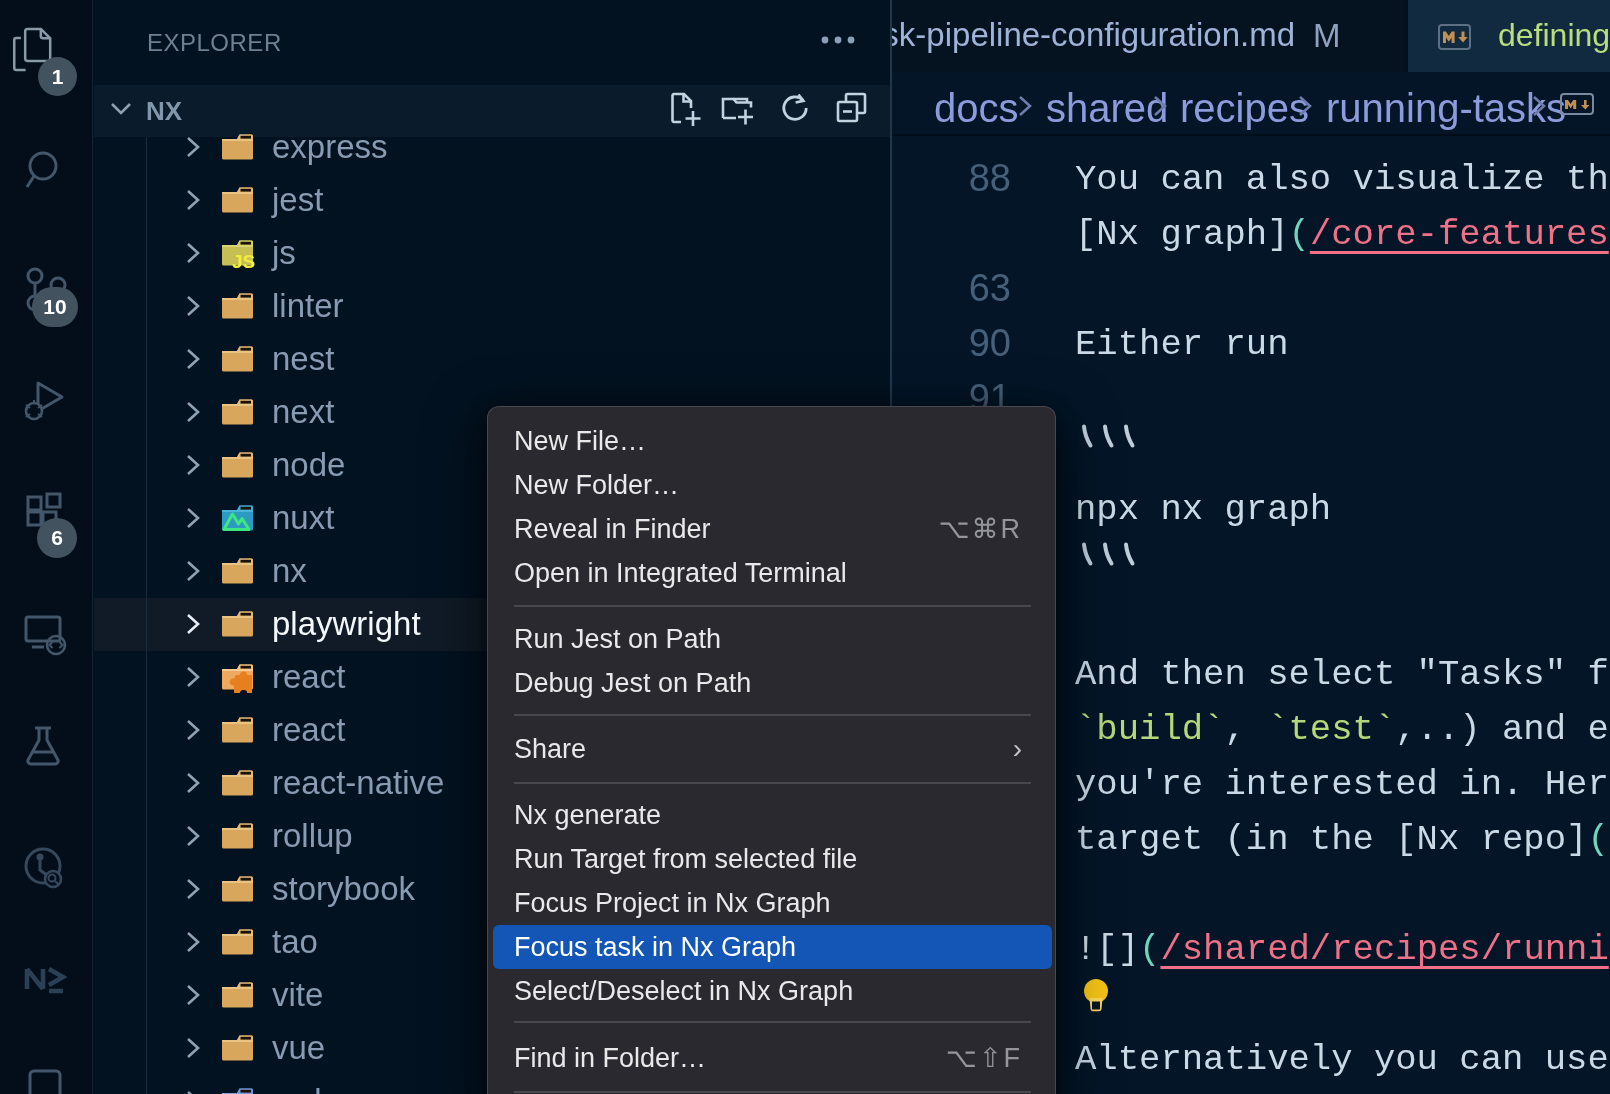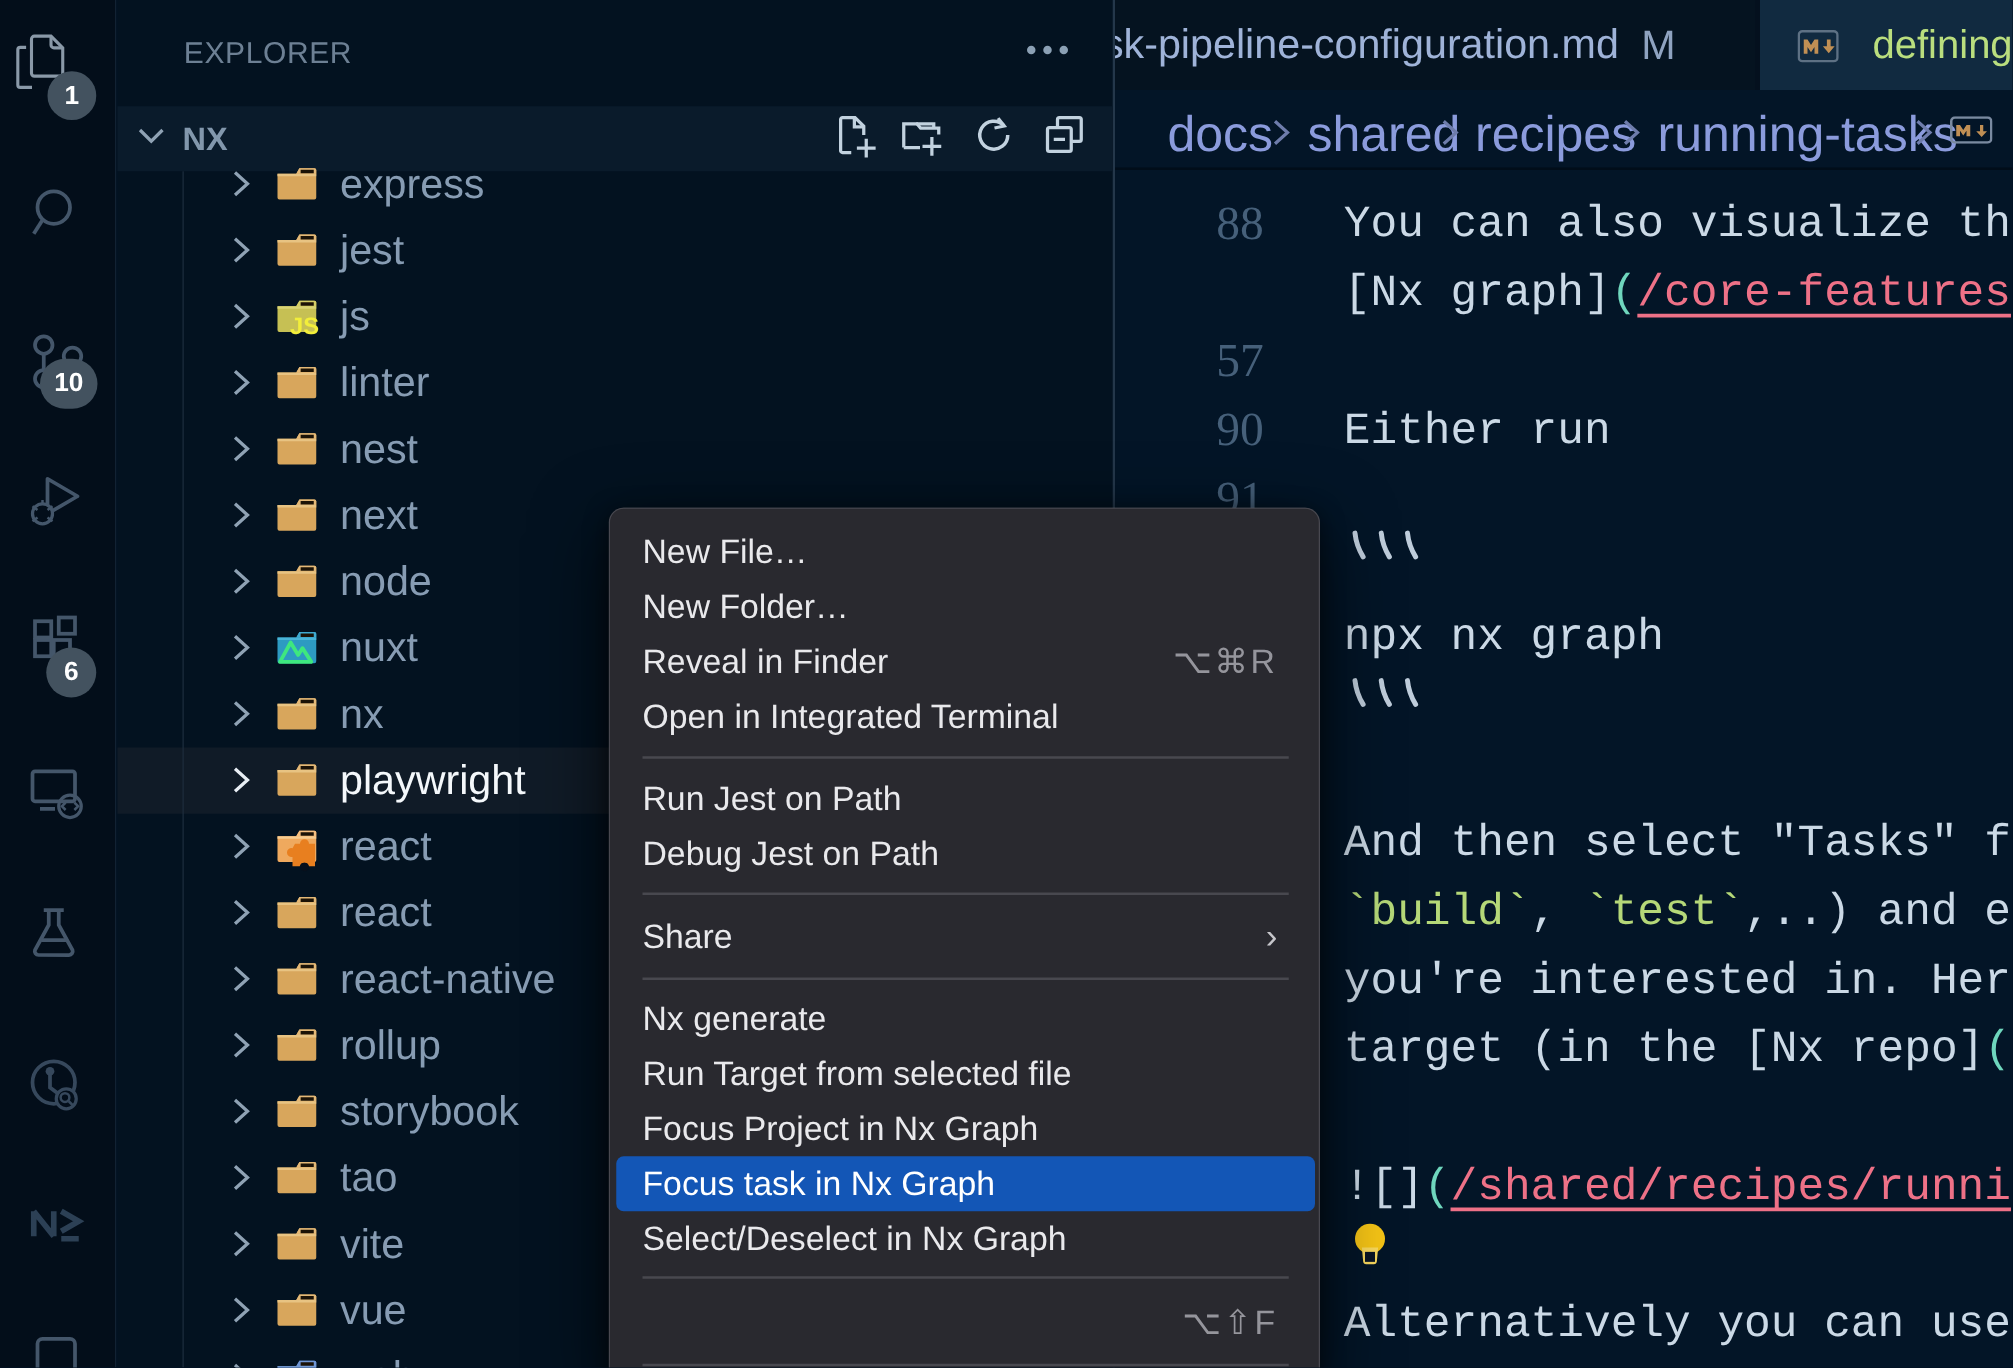--- a/index.html
+++ b/index.html
@@ -32,21 +32,21 @@
   #tab1 { position:absolute; left:0; top:0; width:512px; height:72px; background:#051320; overflow:hidden; }
   #tab1 .lbl { position:absolute; left:-28px; top:16px; font-size:33px; color:#9fb3d8; white-space:pre; }
   #tab1 .mod { position:absolute; left:421px; top:17px; font-size:33px; color:#8fa3c0; }
   #tab2 { position:absolute; left:516px; top:0; width:204px; height:72px; background:#112a40; }
   #tab2 .lbl { position:absolute; left:90px; top:17px; font-size:32px; color:#bade7e; white-space:pre; }
   #crumbs { position:absolute; left:0; top:72px; width:720px; height:62px; background:#031527; }
   .crumb { position:absolute; top:14px; font-size:40px; color:#8b9bdc; white-space:pre; }
   #shadowline { position:absolute; left:0; top:134px; width:720px; height:2px; background:rgba(0,0,0,.35); }
 
   .cl { position:absolute; font-family:"Liberation Mono", monospace; font-size:35.6px; white-space:pre; color:#cbd9e6; }
-  .ln { position:absolute; font-family:Liberation Serif, serif; font-size:38px; color:#46607a; text-align:right; width:62px; }
+  .ln { position:absolute; font-family:Liberation Sans, sans-serif; font-size:38px; color:#46607a; text-align:right; width:62px; }
   .pink { color:#ee7187; text-decoration:underline; text-underline-offset:7px; text-decoration-skip-ink:none; text-decoration-thickness:2.5px; }
   .grn { color:#6fd6bd; }
   .lime { color:#b5d878; }
 
   
   #menu { left:487px; top:406px; width:569px; height:700px; background:#29292f;
           border:1px solid rgba(120,120,130,.4); border-radius:12px;
           box-shadow:0 18px 60px rgba(0,0,0,.65), 0 4px 18px rgba(0,0,0,.5); }
   .mi { position:absolute; left:26px; height:44px; display:flex; align-items:center;
         font-size:27px; color:#e9e9ec; white-space:pre; }
@@ -97,21 +97,21 @@
 <rect x="1" y="1" width="32" height="20" rx="3" fill="none" stroke="#7a8aa0" stroke-width="2"></rect>
 <path d="M5 16 V7 h3 l2.6 4 L13.2 7 h3 v9 h-3 v-4.4 L10.6 15.4 8 11.6 V16 Z" fill="#c08f54"></path>
 <path d="M24 7 v5 h-3 l4.3 4.6 L29.6 12 h-3 V7 Z" fill="#c08f54"></path>
 </svg>
 </div>
     <div id="shadowline"></div>
     <div id="code">
 <div class="ln" style="left:57px;top:156.5px">88</div>
 <div class="cl" style="left:183px;top:158.5px">You can also visualize the</div>
 <div class="cl" style="left:183px;top:213.5px">[Nx graph]<span class="grn">(</span><span class="pink">/core-features</span></div>
-<div class="ln" style="left:57px;top:266.5px">57</div>
+<div class="ln" style="left:57px;top:266.5px">63</div>
 <div class="ln" style="left:57px;top:321.5px">90</div>
 <div class="cl" style="left:183px;top:323.5px">Either run</div>
 <div class="ln" style="left:57px;top:376.5px">91</div>
 <svg style="position:absolute;left:187px;top:424px" width="70" height="30" viewBox="0 0 70 30">
 <path d="M5 2.5 q1 10 6.5 19 M26 2.5 q1 10 6.5 19 M47 2.5 q1 10 6.5 19" fill="none" stroke="#bfcddb" stroke-width="4" stroke-linecap="round"></path>
 </svg>
 <div class="cl" style="left:183px;top:488.5px">npx nx graph</div>
 <svg style="position:absolute;left:187px;top:542px" width="70" height="30" viewBox="0 0 70 30">
 <path d="M5 2.5 q1 10 6.5 19 M26 2.5 q1 10 6.5 19 M47 2.5 q1 10 6.5 19" fill="none" stroke="#bfcddb" stroke-width="4" stroke-linecap="round"></path>
 </svg>
@@ -469,17 +469,18 @@
 <div class="msep" style="top:307px"></div>
 <div class="mi" style="top:320px">Share</div>
 <div class="sharr" style="top:320px">›</div>
 <div class="msep" style="top:375px"></div>
 <div class="mi" style="top:386px">Nx generate</div>
 <div class="mi" style="top:430px">Run Target from selected file</div>
 <div class="mi" style="top:474px">Focus Project in Nx Graph</div>
 <div class="mi white" style="top:518px">Focus task in Nx Graph</div>
 <div class="mi" style="top:562px">Select/Deselect in Nx Graph</div>
 <div class="msep" style="top:614px"></div>
+<div class="mi" style="top:629px">Find in Folder…</div>
 <div class="msc" style="top:629px">⌥⇧F</div>
 <div class="msep" style="top:684px"></div>
 </div>
 
 </div>
 
 </body></html>

